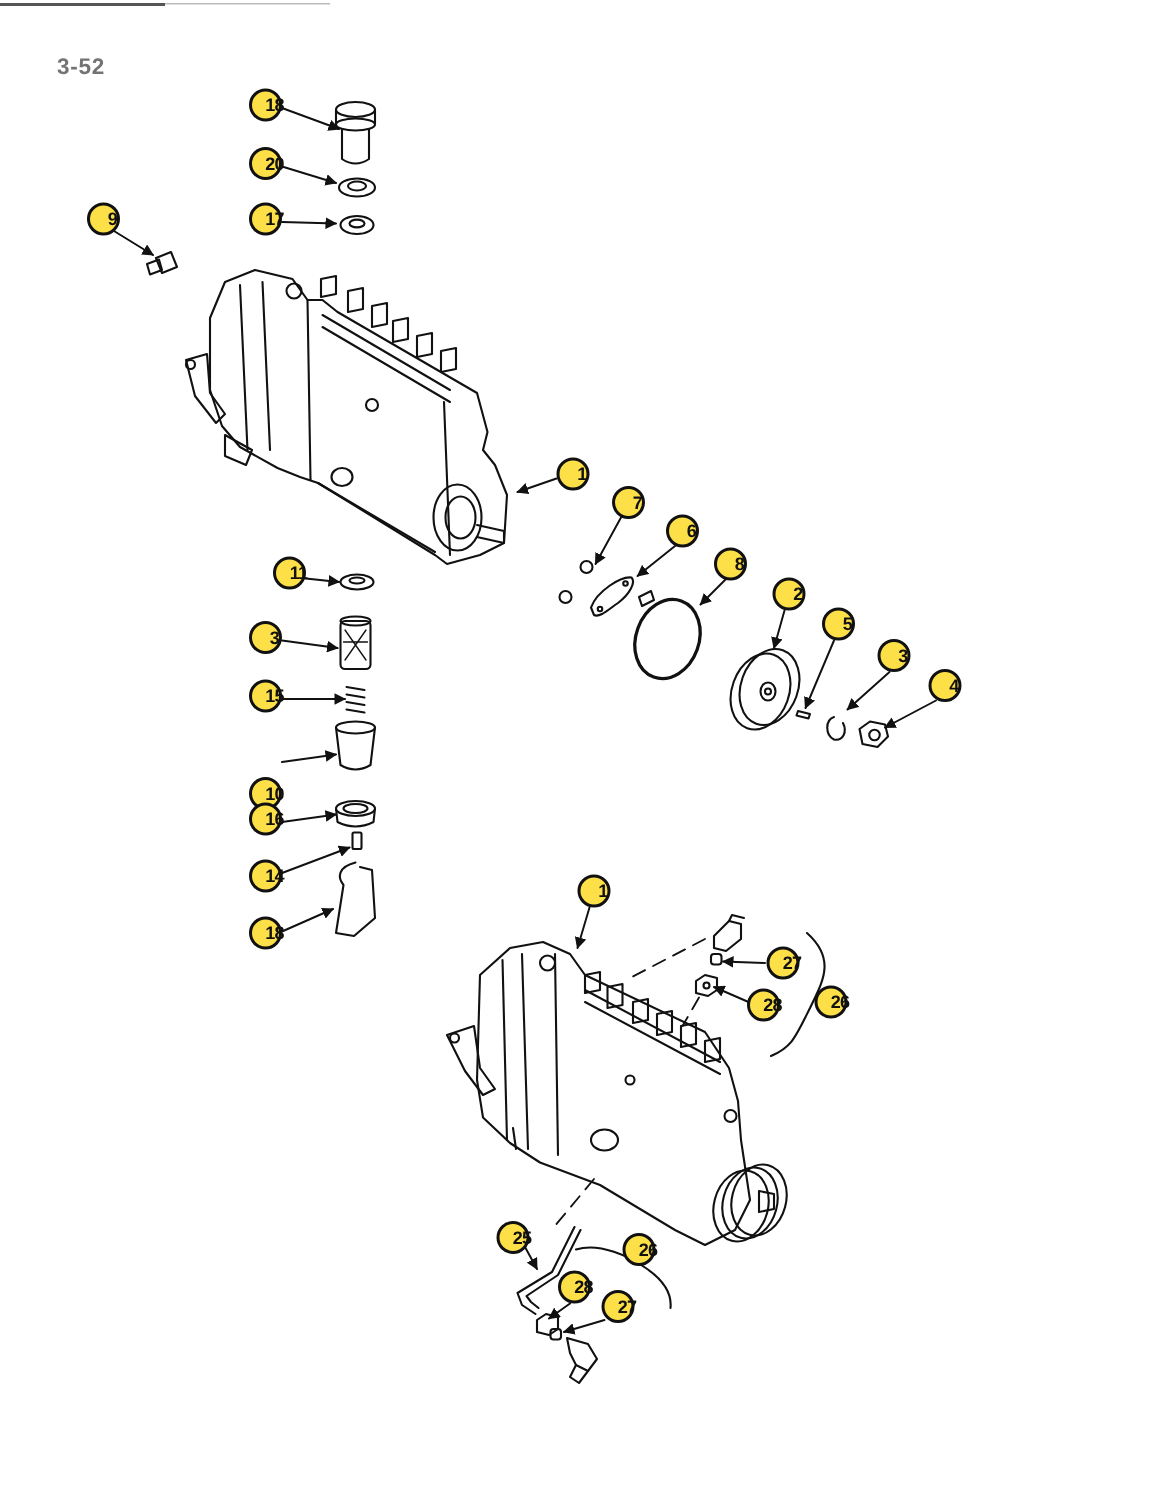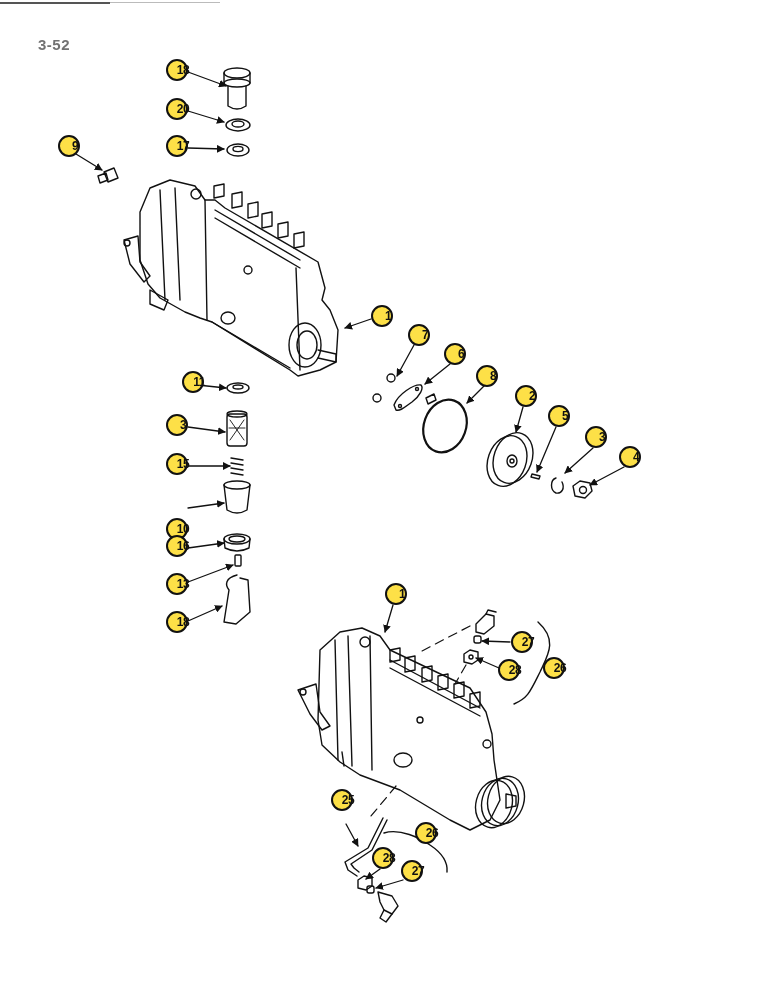--- a/index.html
+++ b/index.html
@@ -239,22 +239,22 @@
 <div class="bubble" style="left:487px;top:376px">8</div>
 <div class="bubble" style="left:526px;top:396px">2</div>
 <div class="bubble" style="left:559px;top:416px">5</div>
 <div class="bubble" style="left:596px;top:437px">3</div>
 <div class="bubble" style="left:630px;top:457px">4</div>
 <div class="bubble" style="left:193px;top:382px">11</div>
 <div class="bubble" style="left:177px;top:425px">3</div>
 <div class="bubble" style="left:177px;top:464px">15</div>
 <div class="bubble" style="left:177px;top:529px">10</div>
 <div class="bubble" style="left:177px;top:546px">16</div>
-<div class="bubble" style="left:177px;top:584px">13</div>
+<div class="bubble" style="left:177px;top:584px">14</div>
 <div class="bubble" style="left:177px;top:622px">18</div>
 <div class="bubble" style="left:396px;top:594px">1</div>
 <div class="bubble" style="left:522px;top:642px">27</div>
 <div class="bubble" style="left:509px;top:670px">28</div>
 <div class="bubble" style="left:554px;top:668px">26</div>
-<div class="bubble" style="left:342px;top:800px">25</div>
+<div class="bubble" style="left:342px;top:825px">25</div>
 <div class="bubble" style="left:426px;top:833px">26</div>
 <div class="bubble" style="left:383px;top:858px">28</div>
 <div class="bubble" style="left:412px;top:871px">27</div>
 
 </body></html>

